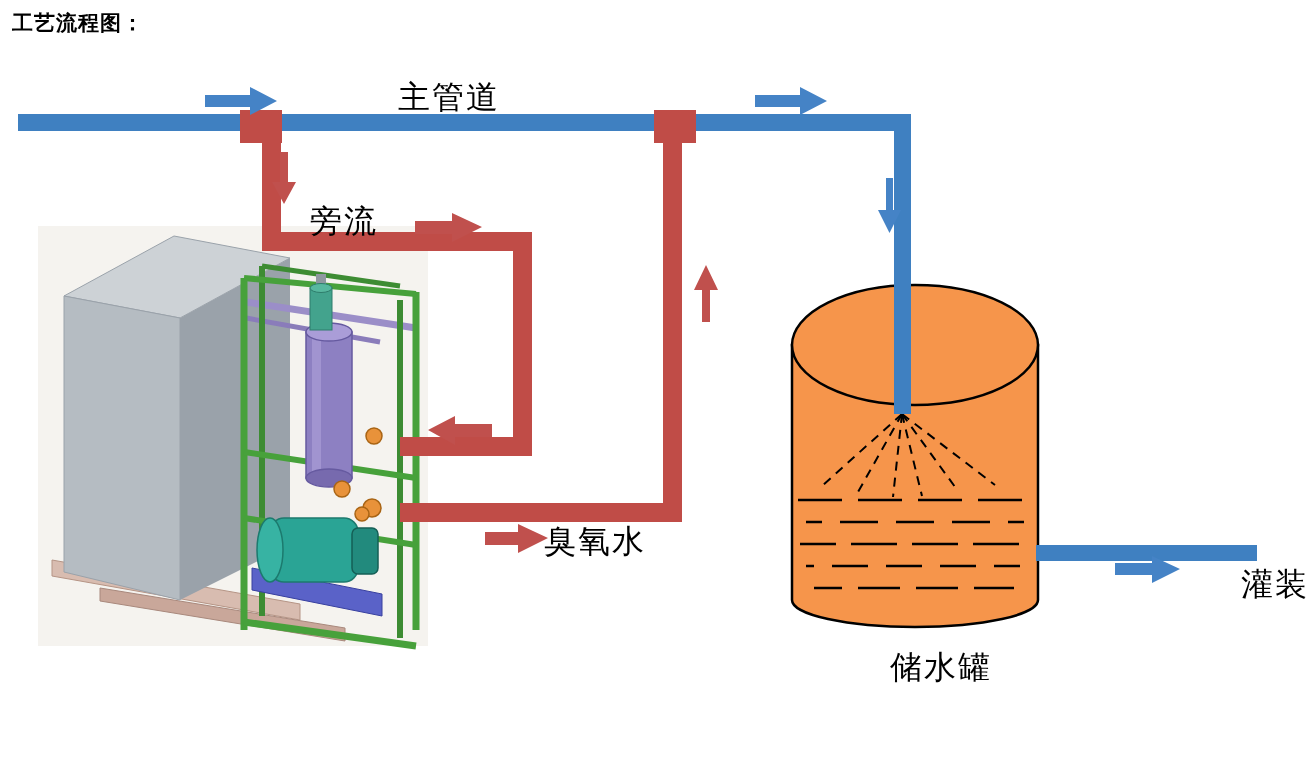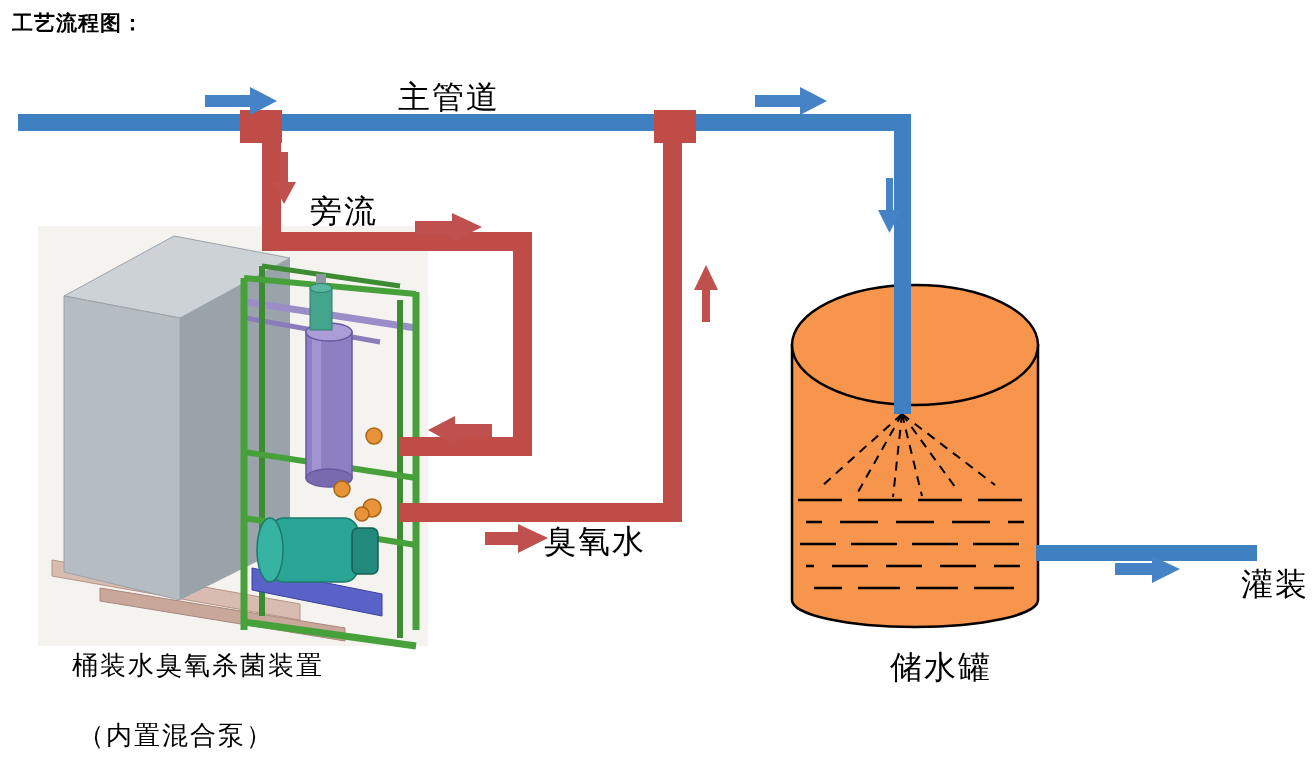--- a/index.html
+++ b/index.html
@@ -105,20 +105,18 @@
     <rect x="1036" y="545" width="221" height="16" fill="#3f80c1"></rect>
 
     <polygon points="205,95 250,95 250,87 277,101 250,115 250,107 205,107" fill="#4583c6"></polygon>
     <polygon points="755,95 800,95 800,87 827,101 800,115 800,107 755,107" fill="#4583c6"></polygon>
     <polygon points="886,178 893,178 893,210 901,210 889.5,233 878,210 886,210" fill="#4583c6"></polygon>
     <polygon points="1115,563 1152,563 1152,556 1180,569 1152,583 1152,575 1115,575" fill="#4583c6"></polygon>
   </svg>
 
   <span class="label title-label" style="left:12px; top:12px;">工艺流程图：</span>
   <span class="label pipe-label" style="left:398px; top:80px;">主管道</span>
-  <span class="label pipe-label" style="left:310px; top:194px;">旁流</span>
+  <span class="label pipe-label" style="left:310px; top:204px;">旁流</span>
   <span class="label pipe-label" style="left:544px; top:524px;">臭氧水</span>
   <span class="label pipe-label" style="left:843px; top:650px;margin-left:47px;">储水罐</span>
   <span class="label pipe-label" style="left:1196px; top:567px;margin-left:45px;">灌装</span>
-  <span class="label caption-label" style="left:72px; top:652px;">桶装水臭氧杀菌装置</span>
-  <span class="label caption-label" style="left:78px; top:722px;">（内置混合泵）</span>
 
 </div>
 
 </body></html>

